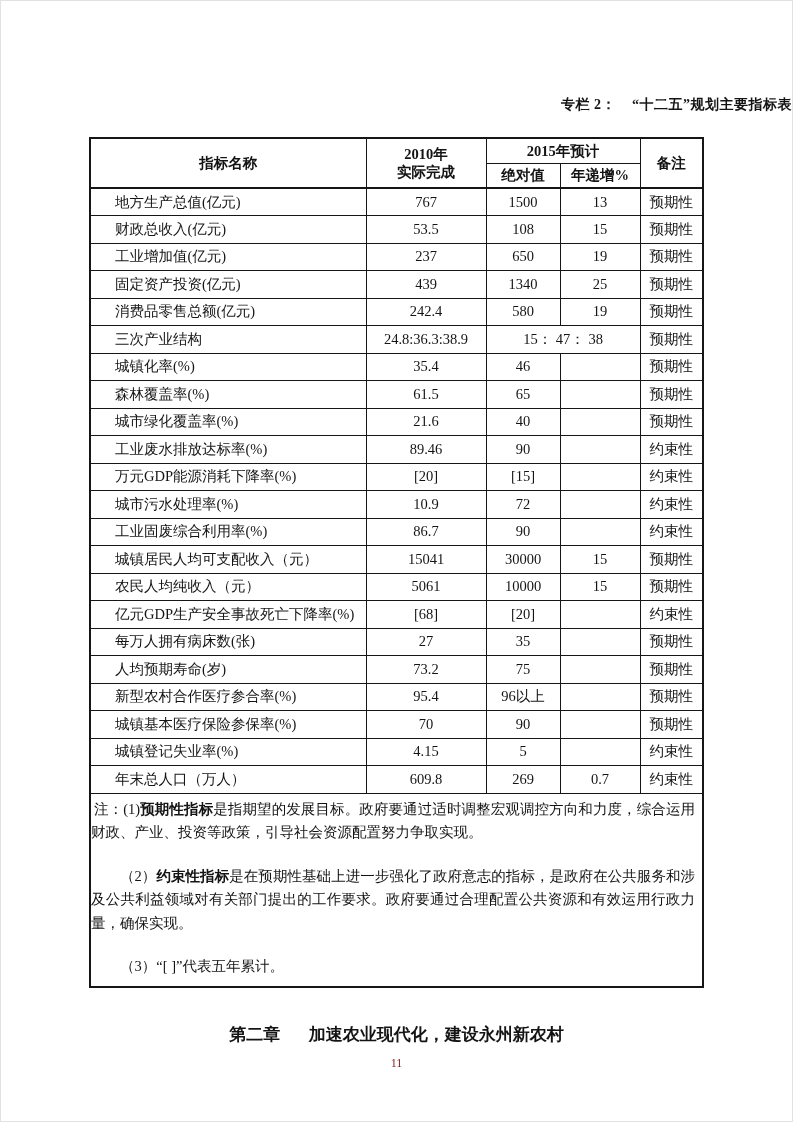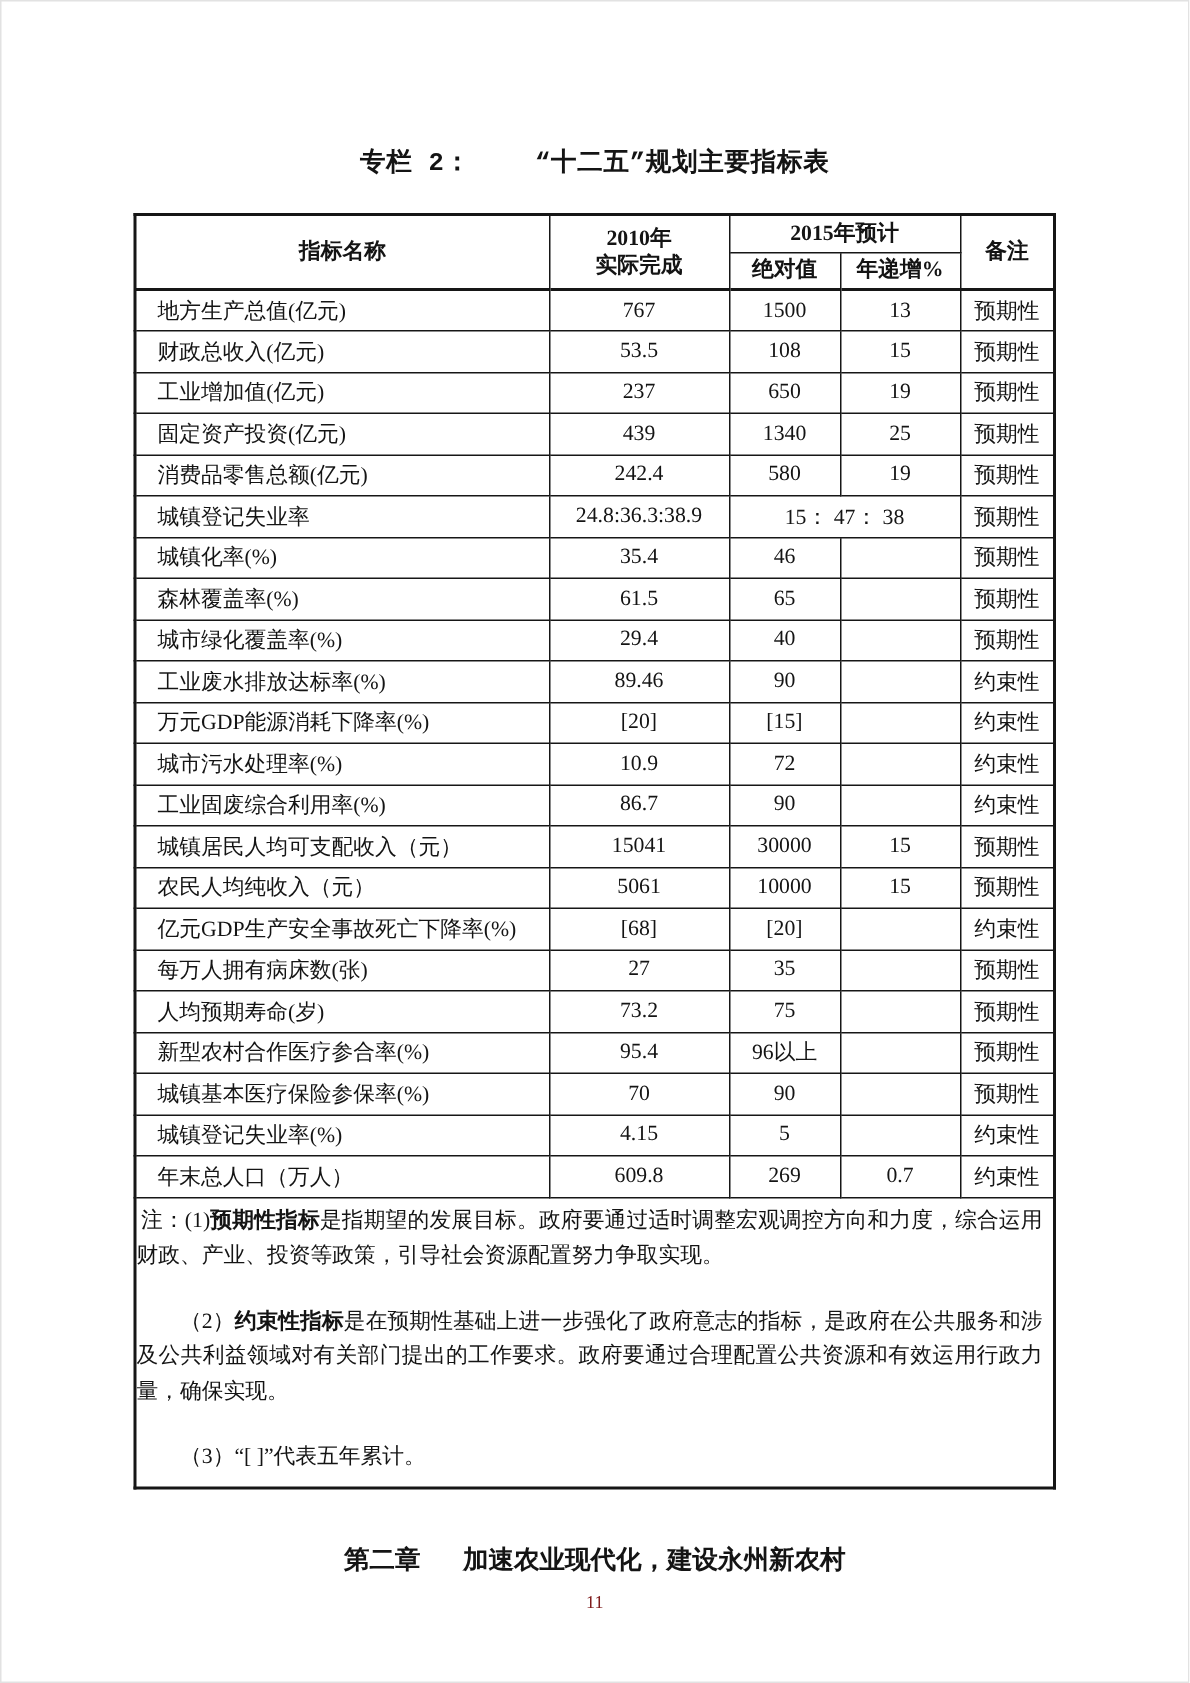--- a/index.html
+++ b/index.html
@@ -11,23 +11,23 @@
   }
   .page {
     position: relative;
     width: 793px; height: 1122px;
     background: #fff;
     border: 1px solid #e2e2e2;
     padding-top: 95px;
     overflow: hidden;
   }
   .title {
-    text-align: center;
-    font-family: Liberation Mono, monospace;
-    font-size: 17px;
+    text-align: right;
+    font-family: Liberation Serif, serif;
+    font-size: 14px;
     font-weight: bold;
     letter-spacing: 0.5px;
     white-space: pre;
   }
   table.tbl {
     width: 613px;
     margin: 23px auto 0 auto;
     border-collapse: collapse;
     table-layout: fixed;
     border: 2px solid #161616;
@@ -39,21 +39,21 @@
   }
   .tbl thead th {
     font-weight: bold;
     text-align: center;
     height: 25px;
     line-height: 1.25;
   }
   .tbl thead th[rowspan],
   .tbl thead tr:last-child th { border-bottom: 2px solid #161616; }
   .tbl tbody td { height: 27.5px; }
-  td.c-name { text-align: left; padding-left: 14px; }
+  td.c-name { text-align: left; padding-left: 24px; }
   td.c-num, td.c-remark { text-align: center; }
   td.notes {
     padding: 4px 7px 7px 0;
     vertical-align: top;
   }
   .note-line {
     font-size: 14.5px;
     line-height: 23.6px;
     text-align: justify;
   }
@@ -135,42 +135,42 @@
           <td class="c-remark">预期性</td>
         </tr>
         <tr>
           <td class="c-name">消费品零售总额(亿元)</td>
           <td class="c-num">242.4</td>
           <td class="c-num">580</td>
           <td class="c-num">19</td>
           <td class="c-remark">预期性</td>
         </tr>
         <tr>
-          <td class="c-name">城镇登记失业率</td>
+          <td class="c-name">三次产业结构</td>
           <td class="c-num">24.8:36.3:38.9</td>
           <td class="c-num" colspan="2">15： 47： 38</td>
           <td class="c-remark">预期性</td>
         </tr>
         <tr>
           <td class="c-name">城镇化率(%)</td>
           <td class="c-num">35.4</td>
           <td class="c-num">46</td>
           <td class="c-num"></td>
           <td class="c-remark">预期性</td>
         </tr>
         <tr>
           <td class="c-name">森林覆盖率(%)</td>
           <td class="c-num">61.5</td>
           <td class="c-num">65</td>
           <td class="c-num"></td>
           <td class="c-remark">预期性</td>
         </tr>
         <tr>
           <td class="c-name">城市绿化覆盖率(%)</td>
-          <td class="c-num">29.4</td>
+          <td class="c-num">21.6</td>
           <td class="c-num">40</td>
           <td class="c-num"></td>
           <td class="c-remark">预期性</td>
         </tr>
         <tr>
           <td class="c-name">工业废水排放达标率(%)</td>
           <td class="c-num">89.46</td>
           <td class="c-num">90</td>
           <td class="c-num"></td>
           <td class="c-remark">约束性</td>

